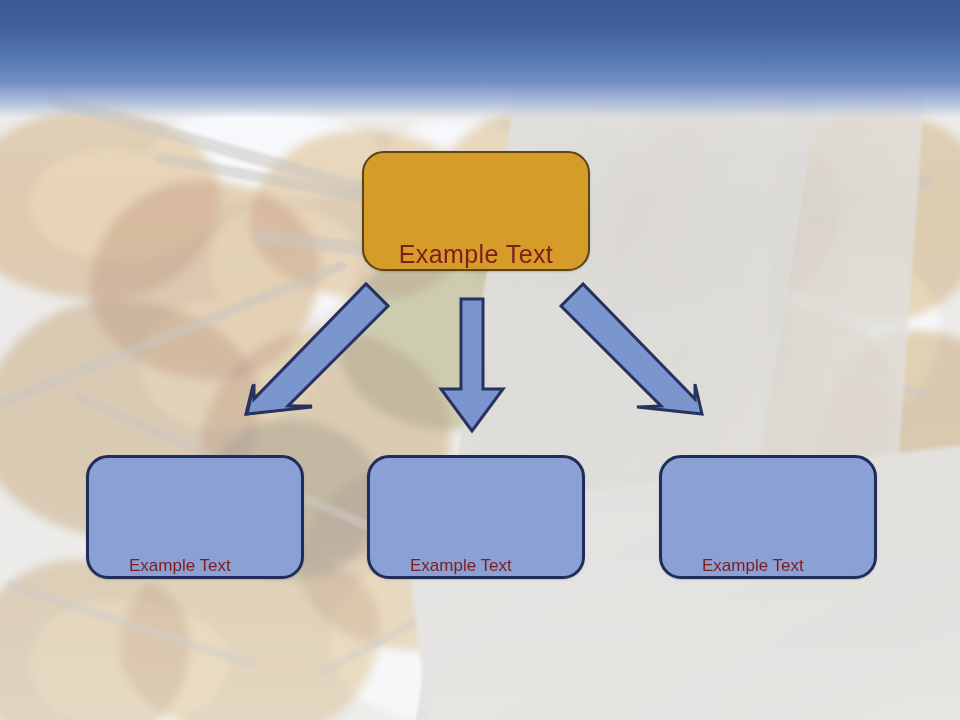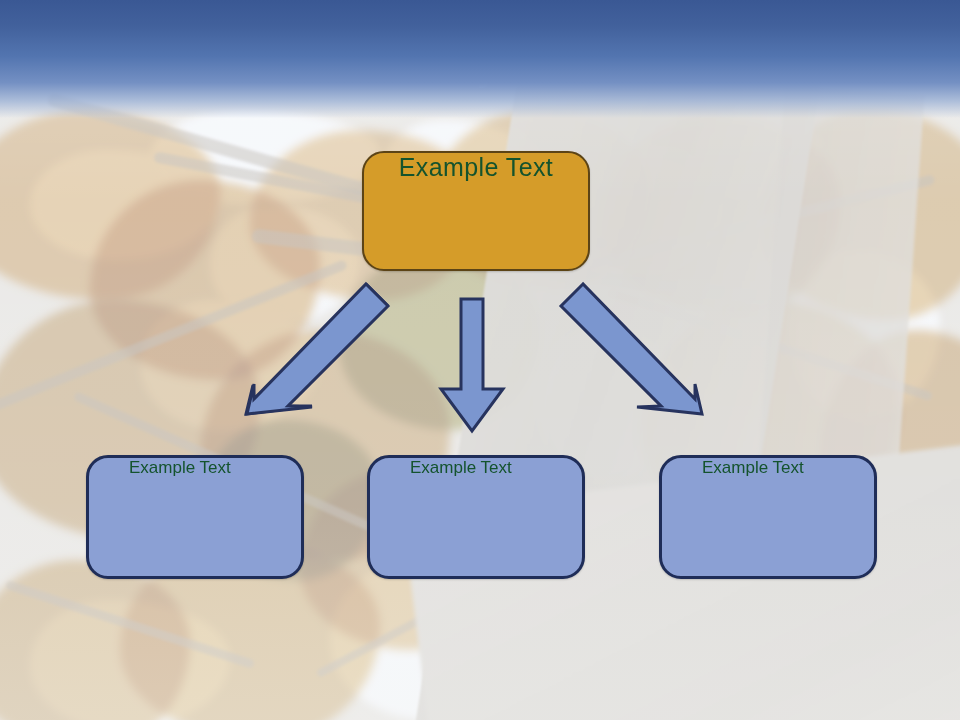--- a/index.html
+++ b/index.html
@@ -136,22 +136,22 @@
   .shapes {
     position: absolute;
     inset: 0;
     z-index: 6;
   }
 
   .node {
     position: absolute;
     box-sizing: border-box;
     display: flex;
-    align-items: flex-start;
-    color: #14532d;
+    align-items: flex-end;
+    color: #7f1d1d;
   }
 
   .node-top {
     left: 362px;
     top: 151px;
     width: 228px;
     height: 120px;
     background: #d59c29;
     border: 2px solid #5c4416;
     border-radius: 22px;

